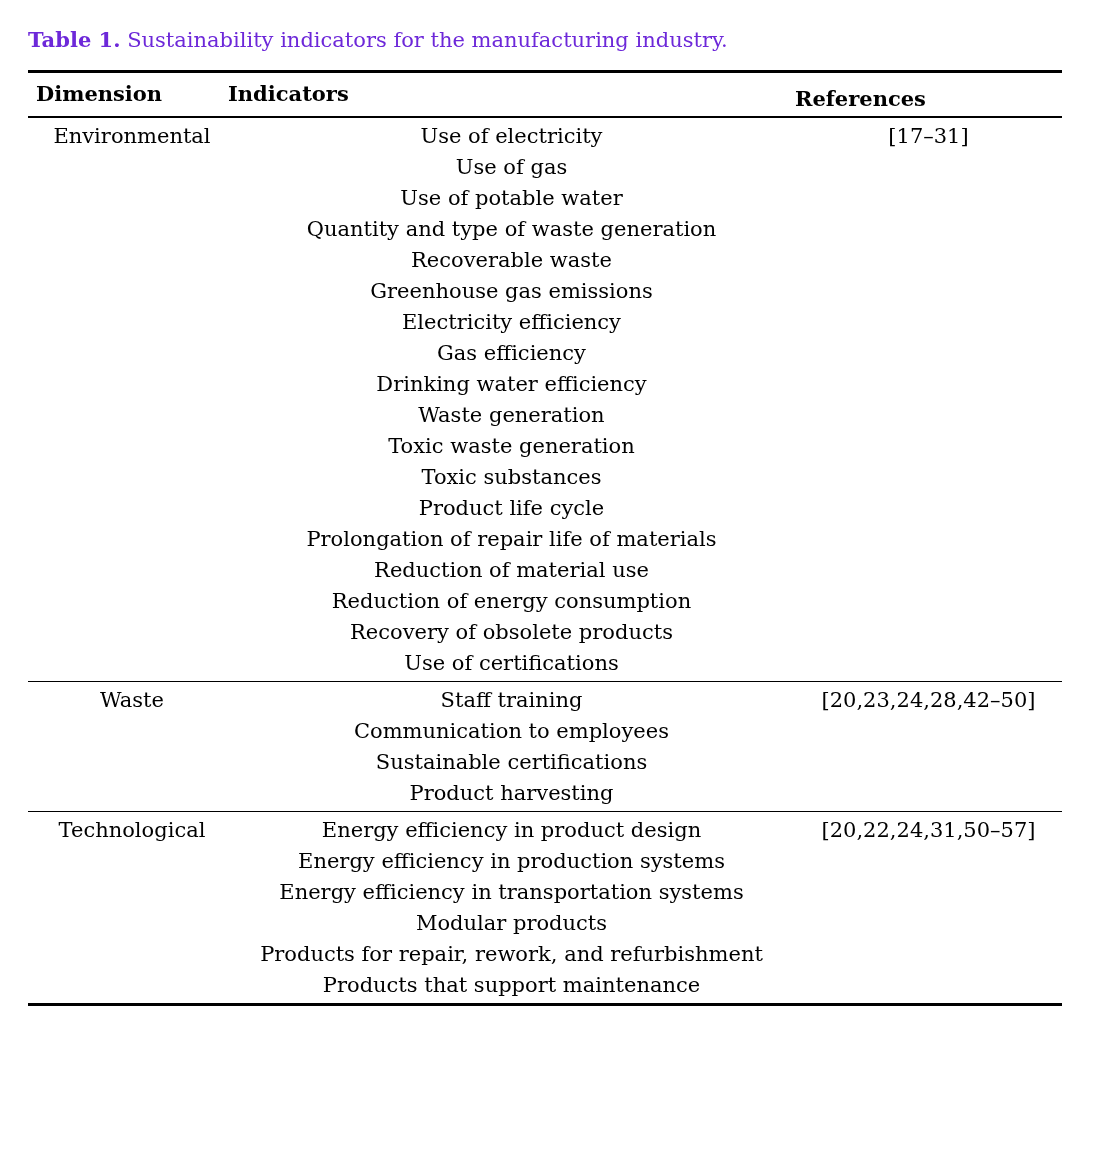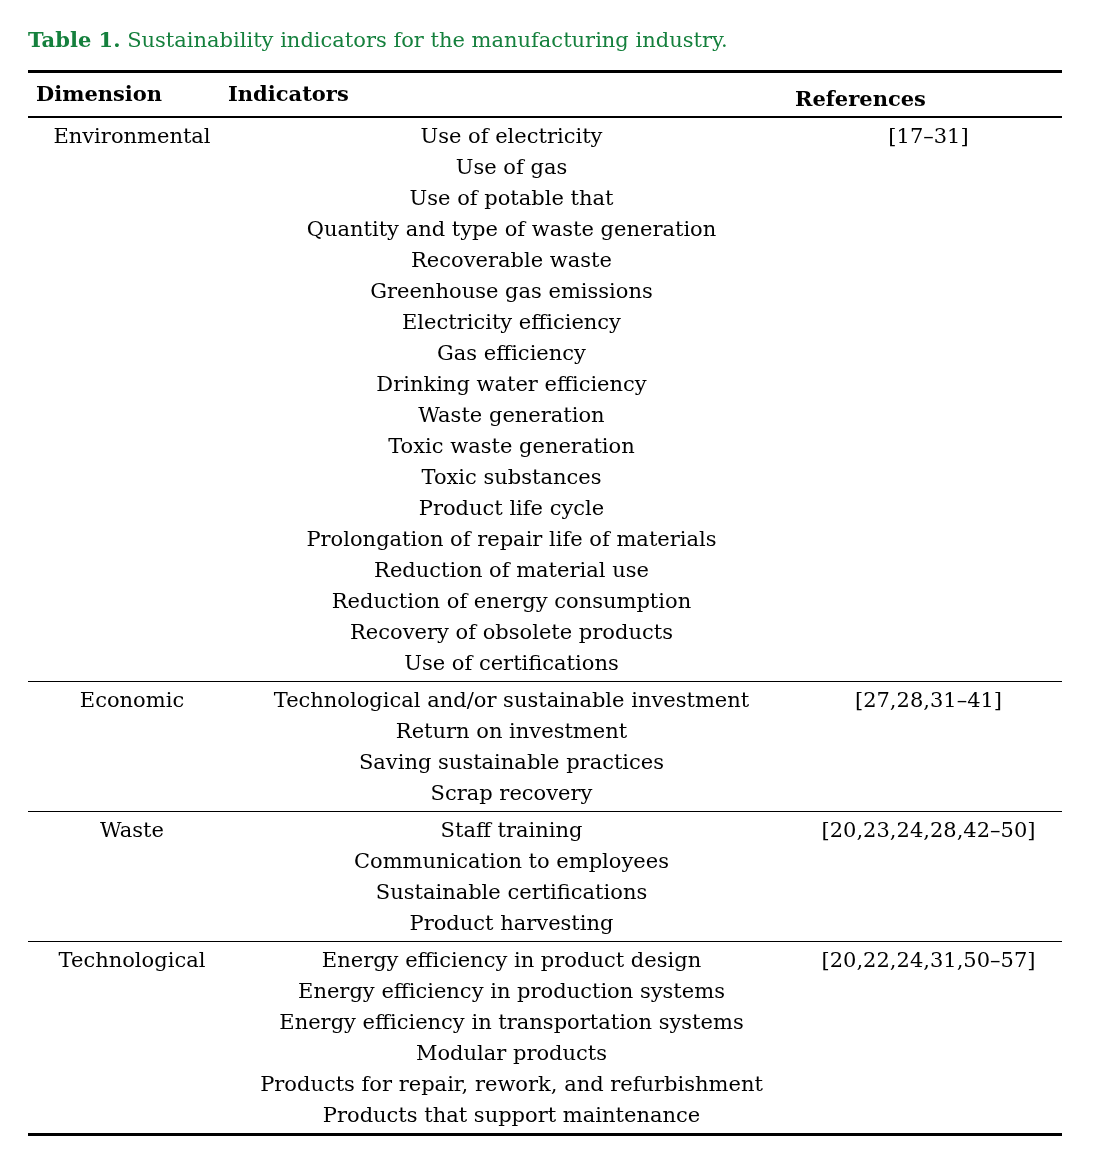--- a/index.html
+++ b/index.html
@@ -14,21 +14,21 @@
     color: #000000;
     -webkit-font-smoothing: antialiased;
   }
   .page {
     padding-top: 26px;
   }
   .caption {
     margin: 0 0 16px 28px;
     font-size: 21px;
     line-height: 28px;
-    color: #15803d;
+    color: #6d28d9;
   }
   .caption .caption-label {
     font-weight: 700;
   }
   table.paper-table {
     border-collapse: collapse;
     table-layout: fixed;
     width: 1034px;
     margin: 11px 0 12px 28px;
     border-top: 3px solid #000000;
@@ -88,48 +88,38 @@
         <th class="cell-references">References</th>
       </tr>
     </thead>
     <tbody id="table-body">
 
     <tr class="section-row">
           <td class="cell-dimension">Environmental</td>
           <td class="cell-indicators">
             <div class="indicator-line">Use of electricity</div>
             <div class="indicator-line">Use of gas</div>
-            <div class="indicator-line">Use of potable that</div>
+            <div class="indicator-line">Use of potable water</div>
             <div class="indicator-line">Quantity and type of waste generation</div>
             <div class="indicator-line">Recoverable waste</div>
             <div class="indicator-line">Greenhouse gas emissions</div>
             <div class="indicator-line">Electricity efficiency</div>
             <div class="indicator-line">Gas efficiency</div>
             <div class="indicator-line">Drinking water efficiency</div>
             <div class="indicator-line">Waste generation</div>
             <div class="indicator-line">Toxic waste generation</div>
             <div class="indicator-line">Toxic substances</div>
             <div class="indicator-line">Product life cycle</div>
             <div class="indicator-line">Prolongation of repair life of materials</div>
             <div class="indicator-line">Reduction of material use</div>
             <div class="indicator-line">Reduction of energy consumption</div>
             <div class="indicator-line">Recovery of obsolete products</div>
             <div class="indicator-line">Use of certifications</div>
           </td>
           <td class="cell-references">[17–31]</td>
-        </tr>
-        <tr class="section-row">
-          <td class="cell-dimension">Economic</td>
-          <td class="cell-indicators">
-            <div class="indicator-line">Technological and/or sustainable investment</div>
-            <div class="indicator-line">Return on investment</div>
-            <div class="indicator-line">Saving sustainable practices</div>
-            <div class="indicator-line">Scrap recovery</div>
-          </td>
-          <td class="cell-references">[27,28,31–41]</td>
         </tr>
         <tr class="section-row">
           <td class="cell-dimension">Waste</td>
           <td class="cell-indicators">
             <div class="indicator-line">Staff training</div>
             <div class="indicator-line">Communication to employees</div>
             <div class="indicator-line">Sustainable certifications</div>
             <div class="indicator-line">Product harvesting</div>
           </td>
           <td class="cell-references">[20,23,24,28,42–50]</td>

